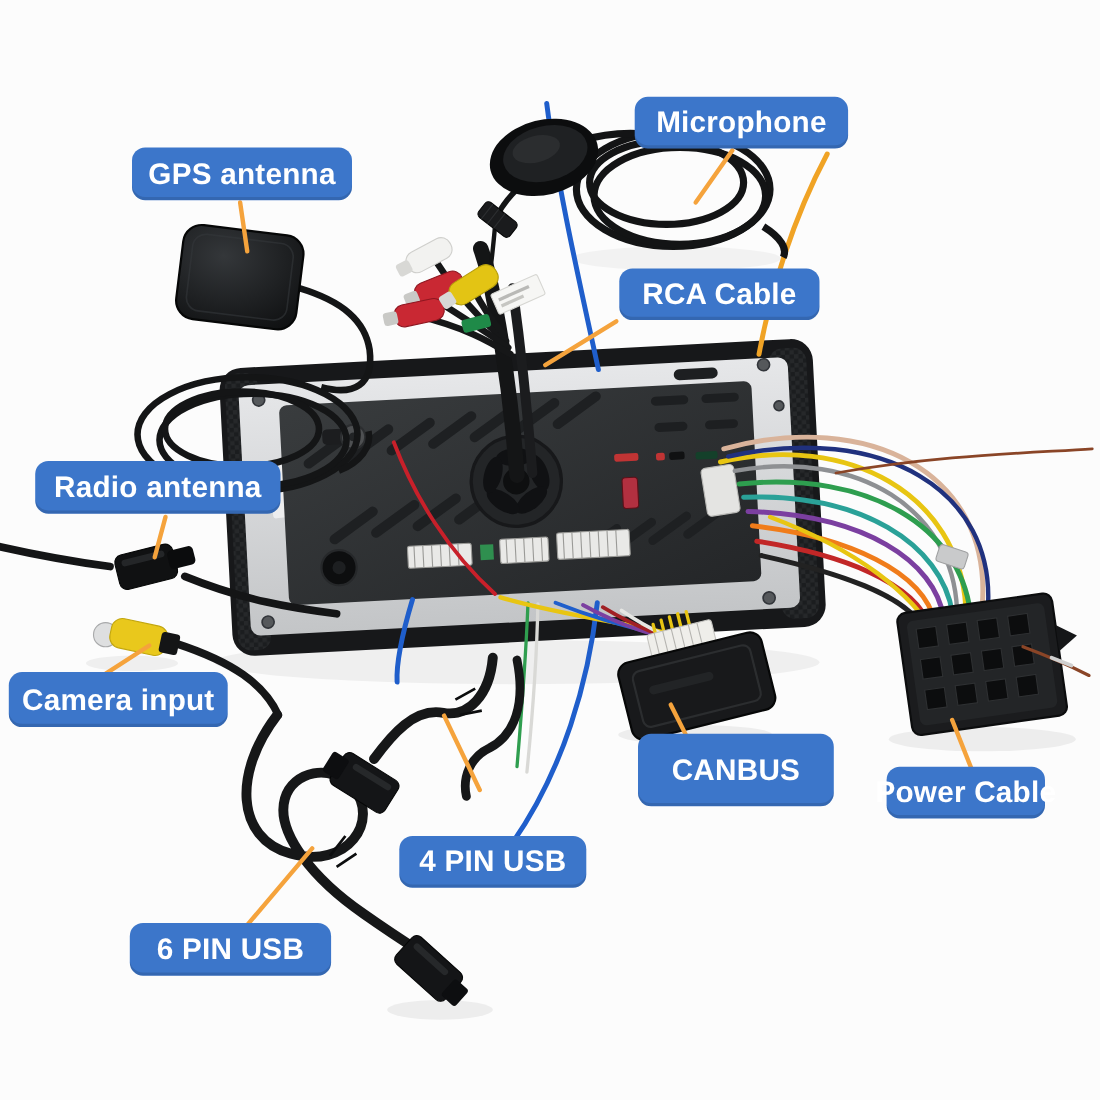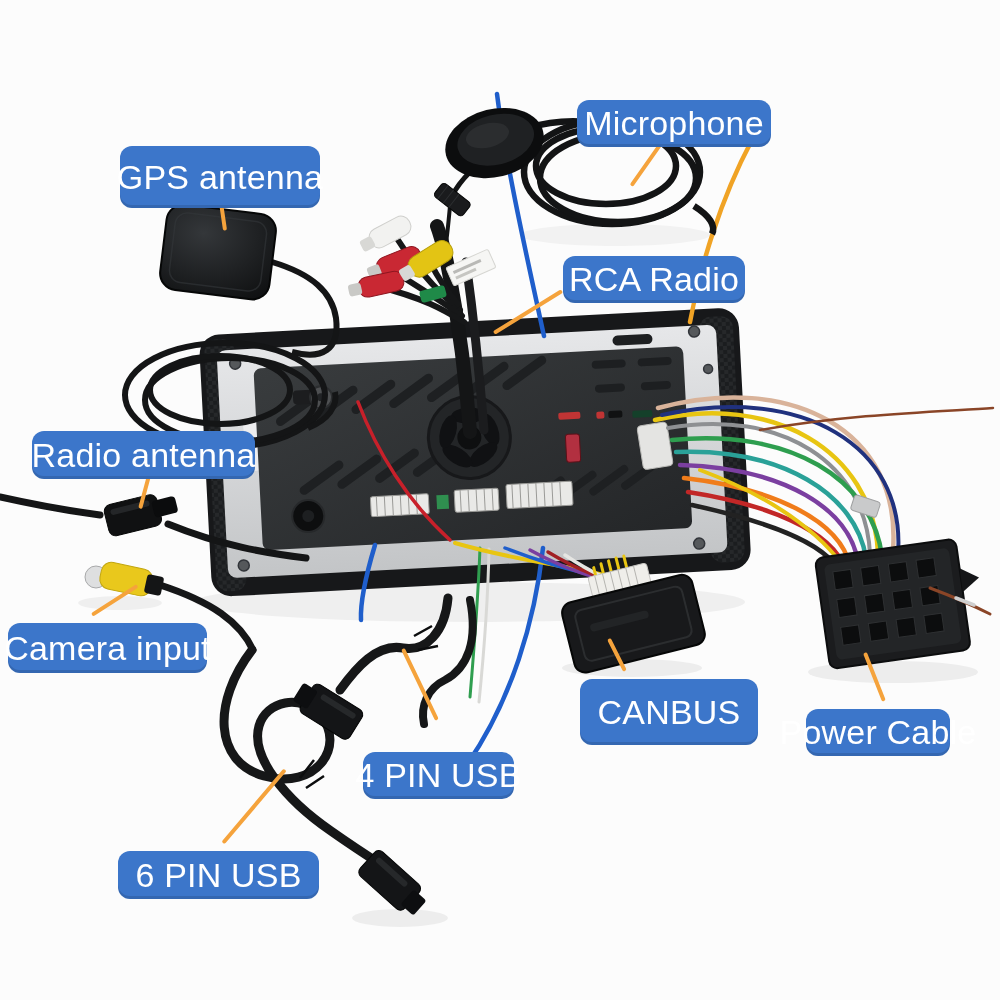--- a/index.html
+++ b/index.html
@@ -10,24 +10,23 @@
   }
   .stage svg{position:absolute;left:0;top:0;z-index:1;}
   .pointer{
     position:absolute;height:4px;border-radius:2px;z-index:2;
     background:var(--pointer-line,#f5a33c);
     transform-origin:0 50%;
   }
   .callout{
     position:absolute;z-index:3;display:flex;align-items:center;justify-content:center;
     background:var(--label-bg,#3c76ca);color:var(--label-text,#fff);
-    font-weight:normal;font-size:34px;letter-spacing:.2px;
+    font-weight:bold;font-size:27px;letter-spacing:.2px;
     border-radius:12px;box-shadow:inset 0 -3px 0 rgba(0,0,0,.12);
     white-space:nowrap;
-    margin-top:12px;
   }
 </style>
 </head>
 <body>
 
 <div class="stage">
 
 <svg width="1000" height="1000" viewBox="0 0 1000 1000">
   <defs>
     <linearGradient id="silverGrad" x1="0" y1="0" x2="0" y2="1">
@@ -321,23 +320,23 @@
   <div class="pointer" style="left:218px;top:180px;width:49px;transform:rotate(81.7deg)"></div>
   <div class="pointer" style="left:667px;top:133px;width:62px;transform:rotate(125.2deg)"></div>
   <div class="pointer" style="left:562px;top:289px;width:80px;transform:rotate(148.3deg)"></div>
   <div class="pointer" style="left:151px;top:466px;width:42px;transform:rotate(105deg)"></div>
   <div class="pointer" style="left:92px;top:613px;width:54px;transform:rotate(-32.8deg)"></div>
   <div class="pointer" style="left:625px;top:669px;width:36px;transform:rotate(-116.6deg)"></div>
   <div class="pointer" style="left:884px;top:699px;width:52px;transform:rotate(-111.6deg)"></div>
   <div class="pointer" style="left:437px;top:718px;width:79px;transform:rotate(-115.6deg)"></div>
   <div class="pointer" style="left:223px;top:841px;width:96px;transform:rotate(-49.7deg)"></div>
 
-  <div class="callout" style="left:120px;top:134px;width:200px;height:62px">GPS antenna</div>
+  <div class="callout" style="left:120px;top:134px;width:200px;height:48px">GPS antenna</div>
   <div class="callout" style="left:577px;top:88px;width:194px;height:47px">Microphone</div>
-  <div class="callout" style="left:563px;top:244px;width:182px;height:47px">RCA Radio</div>
+  <div class="callout" style="left:563px;top:244px;width:182px;height:47px">RCA Cable</div>
   <div class="callout" style="left:8px;top:611px;width:199px;height:50px">Camera input</div>
   <div class="callout" style="left:32px;top:419px;width:223px;height:48px">Radio antenna</div>
   <div class="callout" style="left:580px;top:667px;width:178px;height:66px">CANBUS</div>
   <div class="callout" style="left:806px;top:697px;width:144px;height:47px">Power Cable</div>
-  <div class="callout" style="left:363px;top:740px;width:151px;height:47px">4 PIN USB</div>
-  <div class="callout" style="left:118px;top:839px;width:201px;height:48px">6 PIN USB</div>
+  <div class="callout" style="left:363px;top:760px;width:170px;height:47px">4 PIN USB</div>
+  <div class="callout" style="left:118px;top:839px;width:183px;height:48px">6 PIN USB</div>
 
 </div>
 
 </body></html>

